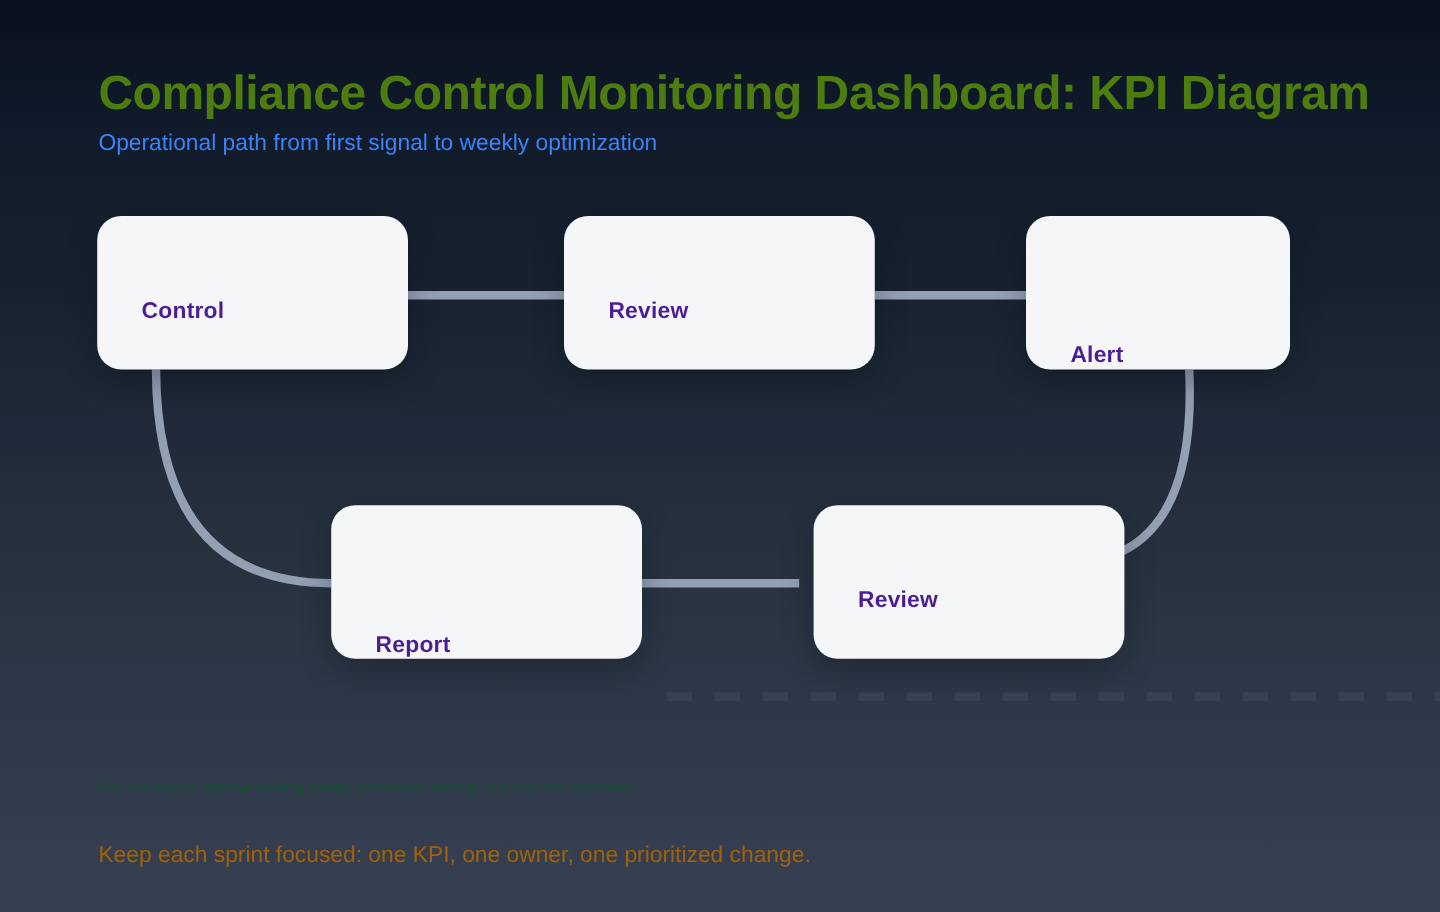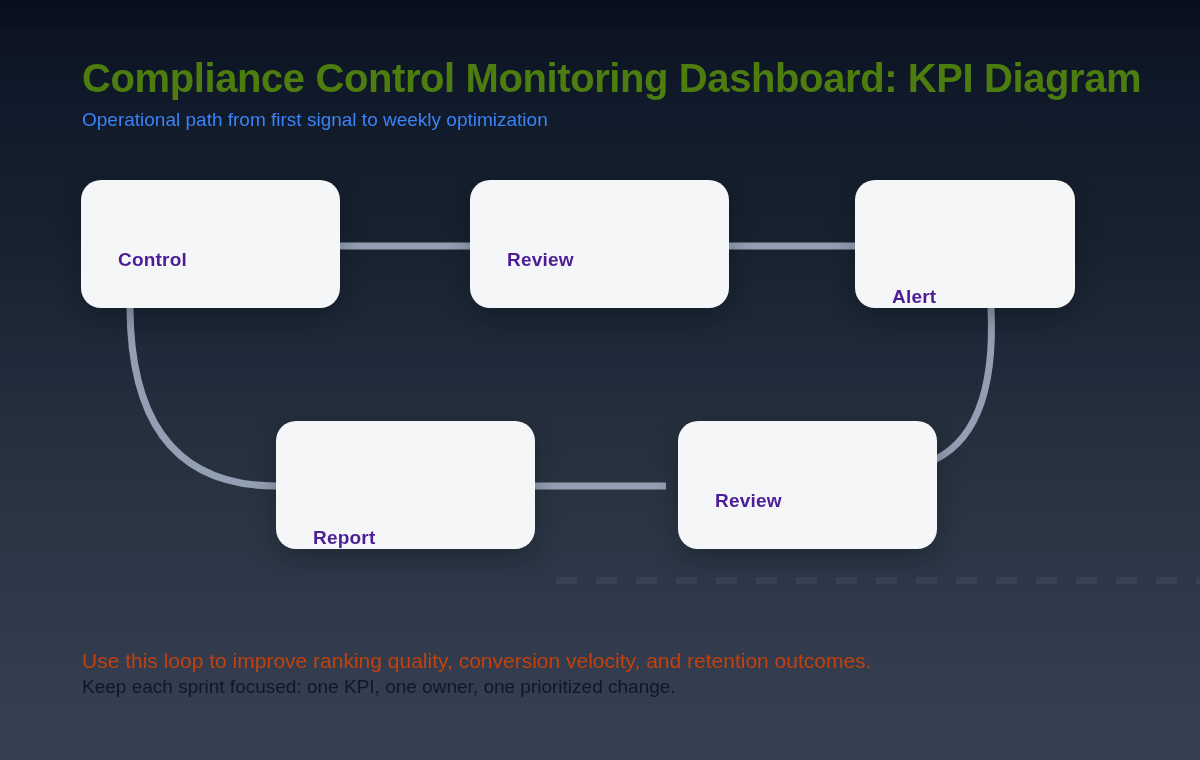--- a/index.html
+++ b/index.html
@@ -44,25 +44,25 @@
   #node-report  { left: 276px; top: 421px; align-items: flex-end; }
   #node-review  { left: 678px; top: 421px; }
   .dashes {
     position: absolute; left: 556px; top: 577px; width: 644px; height: 7px;
     background: repeating-linear-gradient(90deg,
       rgba(146, 170, 200, 0.09) 0 21px,
       rgba(146, 170, 200, 0) 21px 40px);
   }
   .footer-line1 {
     position: absolute; left: 82px; top: 649px;
-    font-size: 21px; color: #c2410c; white-space: nowrap;
+    font-size: 12px; color: #14532d; white-space: nowrap;
   }
   .footer-line2 {
-    position: absolute; left: 82px; top: 676px;
-    font-size: 19px; color: #0f172a; white-space: nowrap;
+    position: absolute; left: 82px; top: 702px;
+    font-size: 19px; color: #a16207; white-space: nowrap;
   }
 </style>
 </head>
 <body>
 
 <div class="top-band"></div>
 
 <h1 class="title">Compliance Control Monitoring Dashboard: KPI Diagram</h1>
 <p class="subtitle">Operational path from first signal to weekly optimization</p>
 

